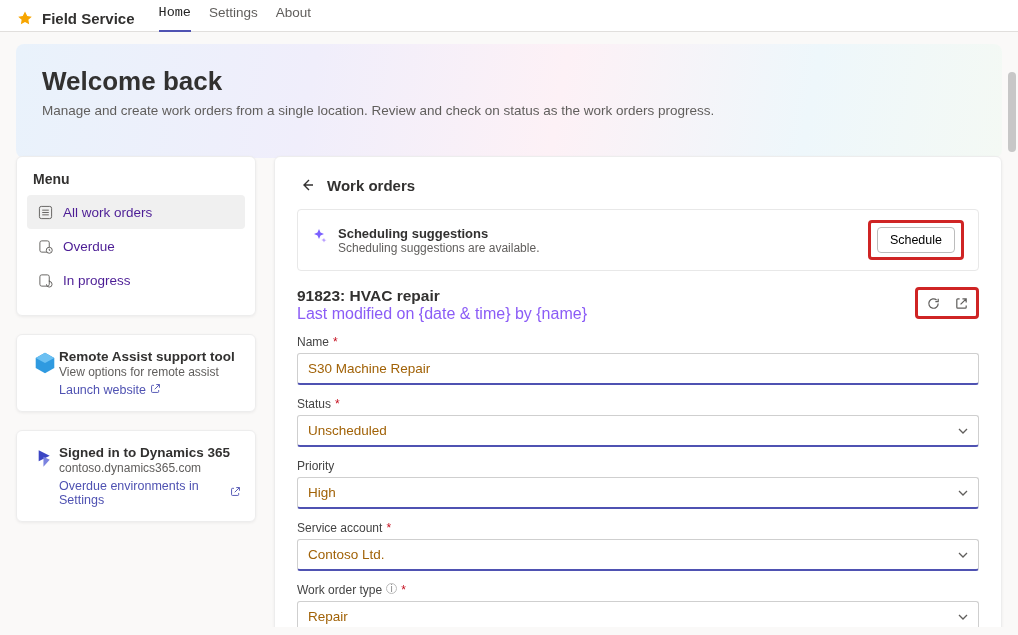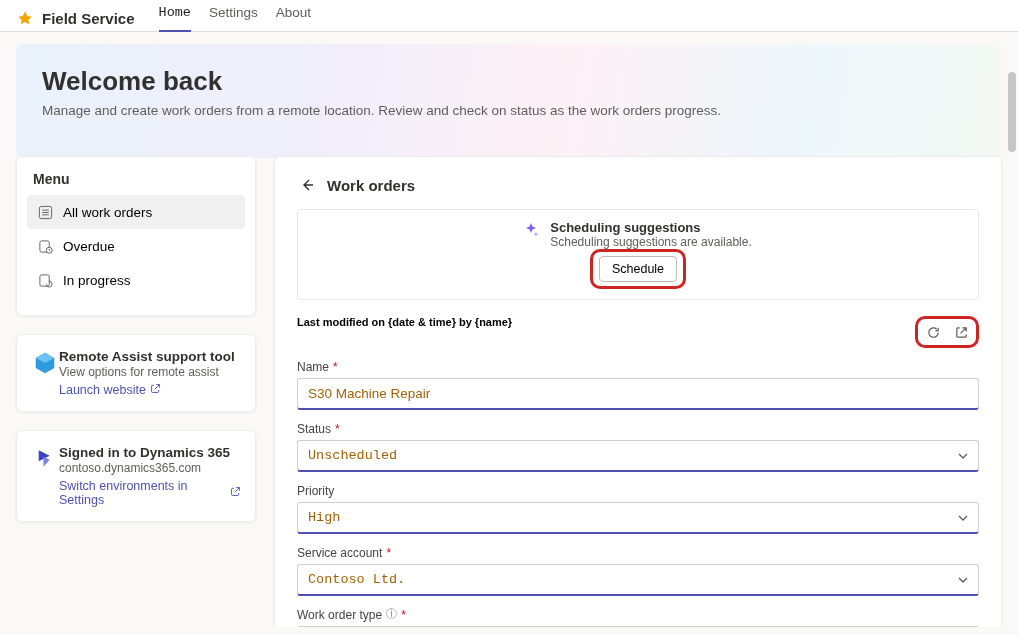--- a/index.html
+++ b/index.html
@@ -73,21 +73,21 @@
     border-radius: 6px;
     box-shadow: 0 1px 3px rgba(0,0,0,.06);
     border: 1px solid #ededed;
   }
   
   .menu-card { padding: 14px 10px 18px 10px; }
   .menu-title { font-weight: 600; font-size: 14px; padding: 0 6px 8px 6px; }
   .menu-item {
     display: flex; align-items: center; gap: 10px;
     padding: 9px 10px; border-radius: 4px; cursor: pointer;
-    font-size: 13.5px; color: #000000;
+    font-size: 13.5px; color: #4c1d95;
   }
   .menu-item.active { background: #f0f0f0; }
   .menu-icon { width: 16px; height: 16px; color: #605e5c; display:inline-flex; align-items:center; justify-content:center;}
   
   .info-card { padding: 14px 14px; display: flex; gap: 0; }
   .info-icon {
     width: 28px; height: 28px; flex-shrink: 0;
     display: flex; align-items:center; justify-content:center;
   }
   .info-title { font-weight: 600; font-size: 13.5px; }
@@ -99,43 +99,42 @@
   .detail-head { display:flex; align-items:center; gap:10px; margin-bottom:14px; }
   .back-btn { cursor:pointer; width:20px; height:20px; display:flex; align-items:center; justify-content:center; }
   .detail-title { font-weight:600; font-size:15px; }
   
   .sched-banner {
     border: 1px solid #e8e8e8;
     border-radius:4px;
     padding: 10px 14px;
     display:flex; align-items:center; justify-content:space-between;
     margin-bottom: 16px;
-    flex-direction: column;
   }
   .sched-left { display:flex; align-items:flex-start; gap:10px;}
   .sparkle-icon { width:16px; height:16px; margin-top:2px;}
   .sched-title { font-weight:600; font-size:13px; }
   .sched-sub { font-size:12px; color:#605e5c; }
   .sched-btn {
     border:1px solid #bcbcbc; background:#fff; border-radius:4px;
     padding:5px 12px; font-size:12.5px; cursor:pointer;
   }
   
   .hl {
     border: 3px solid #cf2424;
     padding: 4px 6px;
-    border-radius:10px;
+    border-radius:4px;
   }
   .hl-icons { display:flex; gap:10px; padding:4px 6px;}
   .wo-header {
     display:flex; justify-content:space-between; align-items:flex-start;
     margin-bottom: 6px;
   }
   .wo-title { font-weight:600; font-size:15.5px; }
-  .wo-sub { font-size:11px; color:#000000;font-weight:bold; }
+  .wo-sub { font-size:16px; color:#8b5cf6; }
   .icon-btn { width:18px; height:18px; cursor:pointer; display:inline-flex; align-items:center; justify-content:center; color:#605e5c;}
   
   .fld { margin-top: 12px; }
   .fld-label { font-size:12px; color:#444; display:flex; align-items:flex-start; gap:4px; }
   .req { color:#c50f1f; }
   .info-i { font-size:10px; color:#888; border:1px solid #bbb; border-radius:50%; width:11px;height:11px; display:inline-flex; align-items:center; justify-content:center;}
   .fld-input, .fld-select {
     width:100%;
     border: 1px solid #cfcfcf;
     border-bottom: 2px solid #4f52b2;
@@ -143,21 +142,20 @@
     padding: 7px 10px;
     font-size:13.5px;
     margin-top:4px;
     background:#fff;
     color:#a16207;
   }
   .fld-select {
     appearance:none;
     background-image: none;
     position:relative;
-    font-family:Liberation Mono, monospace;
   }
   .select-wrap { position:relative; }
   .chev {
     position:absolute; right:10px; top:50%; transform:translateY(-40%);
     pointer-events:none; color:#605e5c;
   }
   
   .scroll-thumb {
     position:absolute; right:2px; top:40px; width:8px; height:80px;
     background:#c7c7c7; border-radius:4px;
@@ -180,21 +178,21 @@
     <div class="nav-tab">Settings</div>
     <div class="nav-tab">About</div>
   </div>
 </div>
 
 <div class="body-scroll">
   <div class="scroll-thumb"></div>
 
   <div class="hero">
     <h1>Welcome back</h1>
-    <p>Manage and create work orders from a remote location. Review and check on status as the work orders progress.</p>
+    <p>Manage and create work orders from a single location. Review and check on status as the work orders progress.</p>
   </div>
 
   <div class="main-grid">
 
     <div class="left-col">
 
       <div class="card menu-card">
         <div class="menu-title">Menu</div>
 
         <div class="menu-item active">
@@ -258,21 +256,21 @@
         <div class="info-icon">
           <svg viewBox="0 0 28 28" width="22" height="22">
               <path d="M6 3l14 7-14 7z" fill="#3b45c4"></path>
               <path d="M12 11l8 4-8 9z" fill="#7b83e0"></path>
             </svg>
         </div>
         <div>
           <div class="info-title">Signed in to Dynamics 365</div>
           <div class="info-sub">contoso.dynamics365.com</div>
           <a class="info-link">
-            <span>Switch environments in Settings</span>
+            <span>Overdue environments in Settings</span>
             <span>
               <svg viewBox="0 0 14 14" width="11" height="11">
                   <path d="M5 3H3a1 1 0 0 0-1 1v7a1 1 0 0 0 1 1h7a1 1 0 0 0 1-1V9M8 2h4v4M12 2L6 8" fill="none" stroke="currentColor" stroke-width="1.2"></path>
                 </svg>
             </span>
           </a>
         </div>
       </div>
 
     </div>
@@ -301,20 +299,21 @@
             <div class="sched-sub">Scheduling suggestions are available.</div>
           </div>
         </div>
         <span class="hl">
           <button class="sched-btn">Schedule</button>
         </span>
       </div>
 
       <div class="wo-header">
         <div>
+          <div class="wo-title">91823: HVAC repair</div>
           <div class="wo-sub">Last modified on {date &amp; time} by {name}</div>
         </div>
         <span class="hl hl-icons">
           <span class="icon-btn">
             <svg viewBox="0 0 16 16" width="15" height="15">
                 <path d="M13 8a5 5 0 1 1-1.7-3.7M13 3v3h-3" fill="none" stroke="currentColor" stroke-width="1.3"></path>
               </svg>
           </span>
           <span class="icon-btn">
             <svg viewBox="0 0 16 16" width="15" height="15">

